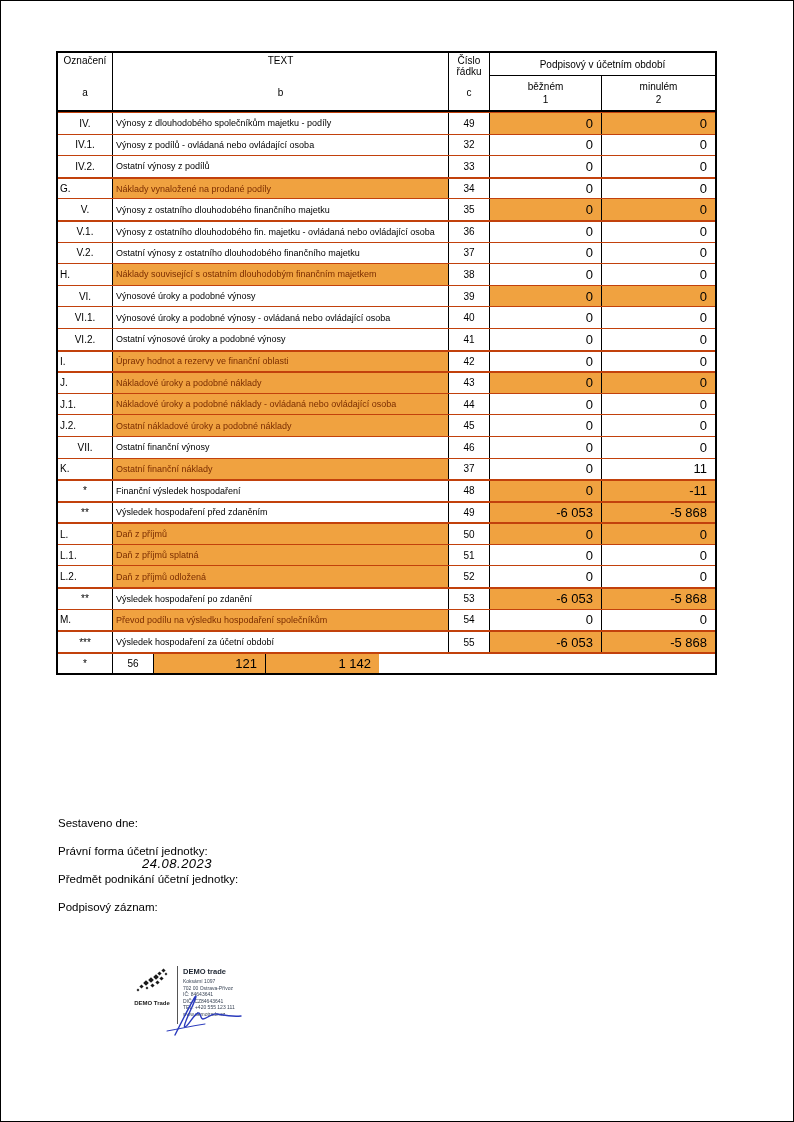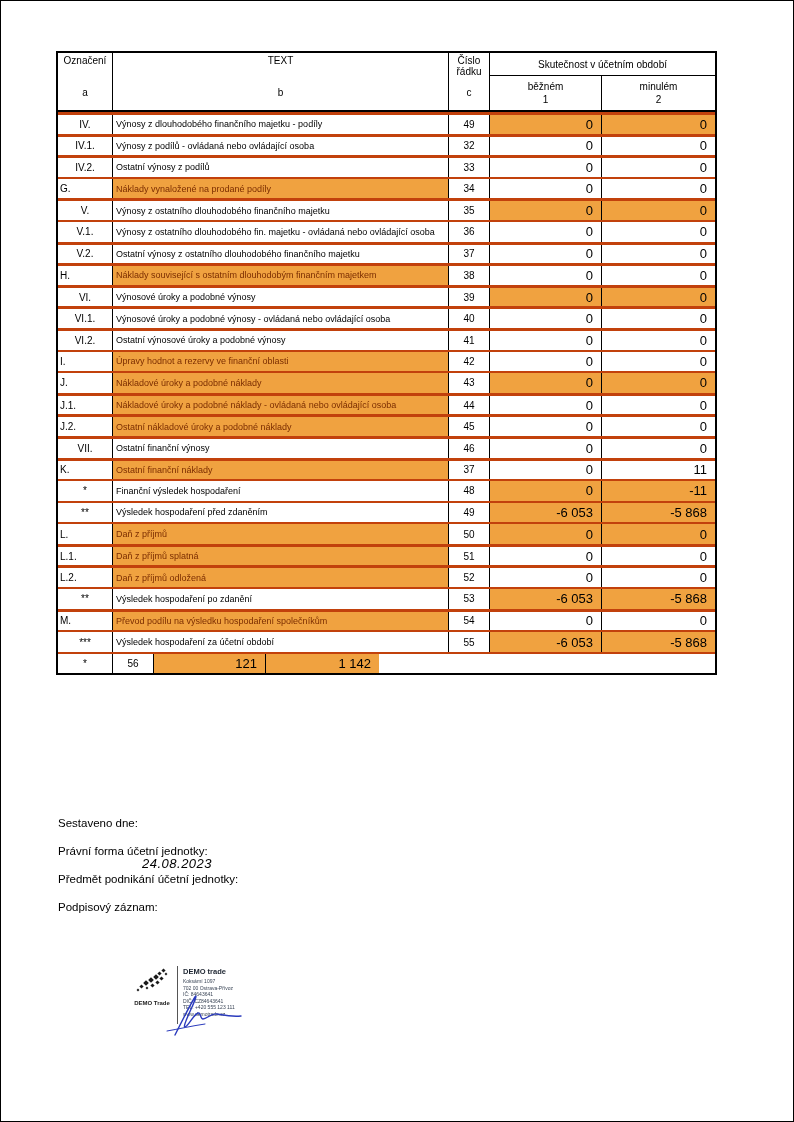--- a/index.html
+++ b/index.html
@@ -11,21 +11,21 @@
   .hcell{box-sizing:border-box;border-right:1px solid #000;display:flex;flex-direction:column;
          justify-content:space-between;align-items:center;font-size:10px;padding:2px 0 12px 0;}
   .hc1{width:55px;} .hc2{width:336px;} .hc3{width:41px;}
   .hright{width:225px;display:flex;flex-direction:column;}
   .hskut{height:22px;border-bottom:1px solid #000;display:flex;align-items:center;justify-content:center;font-size:10px;}
   .hsub{flex:1;display:flex;}
   .hsubcell{box-sizing:border-box;display:flex;flex-direction:column;align-items:center;justify-content:center;font-size:10px;line-height:13px;}
   .hbez{width:112px;border-right:1px solid #000;} .hmin{width:113px;}
   .hletter{font-size:10px;}
   .hstack{display:flex;flex-direction:column;align-items:center;line-height:11px;}
-  .trow{display:flex;height:21.6px;box-sizing:border-box;border-top:3px solid #c2410c;}
+  .trow{display:flex;height:21.6px;box-sizing:border-box;border-top:1px solid #c2410c;}
   .trow.thick{border-top-width:2.5px;}
   .cell{box-sizing:border-box;border-right:1px solid #000;display:flex;align-items:center;overflow:hidden;white-space:nowrap;}
   .c1{width:55px;justify-content:center;font-size:10px;}
   .c1.left{justify-content:flex-start;padding-left:2px;}
   .c2{width:336px;padding-left:3px;font-size:9px;}
   .c3{width:41px;justify-content:center;font-size:10px;}
   .c4{width:112px;justify-content:flex-end;padding-right:8px;font-size:13px;}
   .c5{width:113px;justify-content:flex-end;padding-right:8px;font-size:13px;border-right:none;}
   .olabel{background:#F0A240;color:#7b2d00;}
   .oval{background:#F0A240;}
@@ -57,37 +57,37 @@
         <span class="hletter">b</span>
       </div>
       <div class="hcell hc3">
         <span class="hstack">
           <span>Číslo</span>
           <span>řádku</span>
         </span>
         <span class="hletter">c</span>
       </div>
       <div class="hright">
-        <div class="hskut">Skutečnost v účetním období</div>
+        <div class="hskut">Podpisový v účetním období</div>
         <div class="hsub">
           <div class="hsubcell hbez">
             <span>běžném</span>
             <span>1</span>
           </div>
           <div class="hsubcell hmin">
             <span>minulém</span>
             <span>2</span>
           </div>
         </div>
       </div>
     </div>
     <div>
         <div class="trow">
           <div class="cell c1">IV.</div>
-          <div class="cell c2">Výnosy z dlouhodobého finančního majetku - podíly</div>
+          <div class="cell c2">Výnosy z dlouhodobého společníkům majetku - podíly</div>
           <div class="cell c3">49</div>
           <div class="cell c4 oval">0</div>
           <div class="cell c5 oval">0</div>
         </div>
         <div class="trow">
           <div class="cell c1">IV.1.</div>
           <div class="cell c2">Výnosy z podílů - ovládaná nebo ovládající osoba</div>
           <div class="cell c3">32</div>
           <div class="cell c4">0</div>
           <div class="cell c5">0</div>

